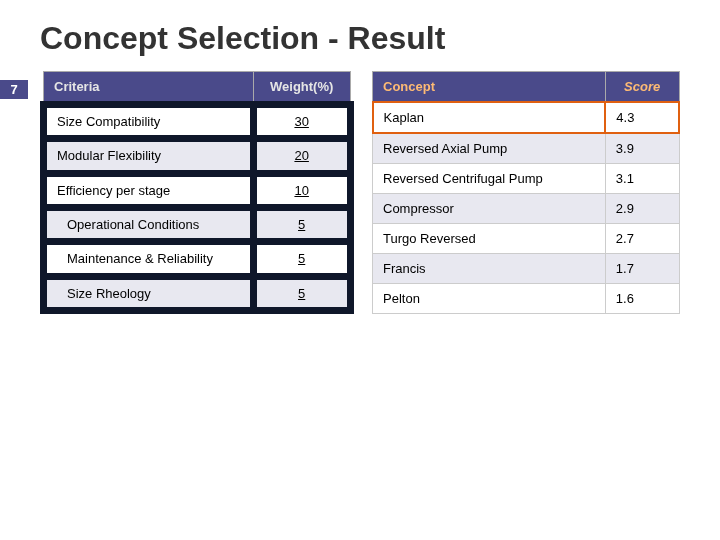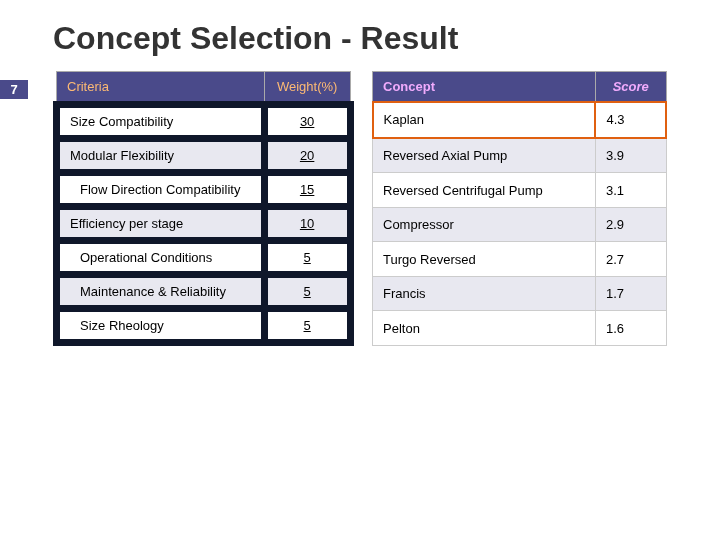--- a/index.html
+++ b/index.html
@@ -6,21 +6,21 @@
     body {
       width: 720px;
       height: 540px;
       background: #fff;
       font-family: Arial, sans-serif;
       overflow: hidden;
     }
     .page {
       width: 720px;
       height: 540px;
-      padding: 20px 53px;
+      padding: 20px 40px;
       position: relative;
     }
     .title {
       font-size: 32px;
       font-weight: bold;
       color: #333;
       margin-bottom: 14px;
     }
     .slide-number {
       position: absolute;
@@ -40,24 +40,24 @@
       margin-top: 8px;
     }
     
     .left-table {
       flex: 1;
       border-collapse: collapse;
       font-size: 13px;
     }
     .left-table th {
       background: #4a4a8a;
-      color: #fdba74;
+      color: #e5e5e5;
       padding: 7px 10px;
       text-align: left;
-      font-weight: normal;
+      font-weight: bold;
       border: 1px solid #aaa;
     }
     .left-table td {
       padding: 6px 10px;
       border: 7px solid #0f172a;
       vertical-align: middle;
     }
     .left-table tr:nth-child(even) td {
       background: #e8e8f0;
     }
@@ -81,21 +81,21 @@
       font-style: normal;
     }
     
     .right-table {
       flex: 1;
       border-collapse: collapse;
       font-size: 13px;
     }
     .right-table th {
       background: #4a4a8a;
-      color: #f0abfc;
+      color: #fdba74;
       padding: 7px 10px;
       text-align: left;
       font-weight: bold;
       border: 1px solid #aaa;
     }
     .right-table th:last-child {
       text-align: center;
       font-style: italic;
     }
     .right-table td {
@@ -135,24 +135,20 @@
       </thead>
       <tbody id="left-tbody">
       <tr>
             <td>Size Compatibility</td>
             <td>30</td>
           </tr>
           <tr>
             <td>Modular Flexibility</td>
             <td>20</td>
           </tr>
-          <tr class="indent">
-            <td>Flow Direction Compatibility</td>
-            <td>15</td>
-          </tr>
           <tr>
             <td>Efficiency per stage</td>
             <td>10</td>
           </tr>
           <tr class="indent">
             <td>Operational Conditions</td>
             <td>5</td>
           </tr>
           <tr class="indent">
             <td>Maintenance &amp; Reliability</td>

